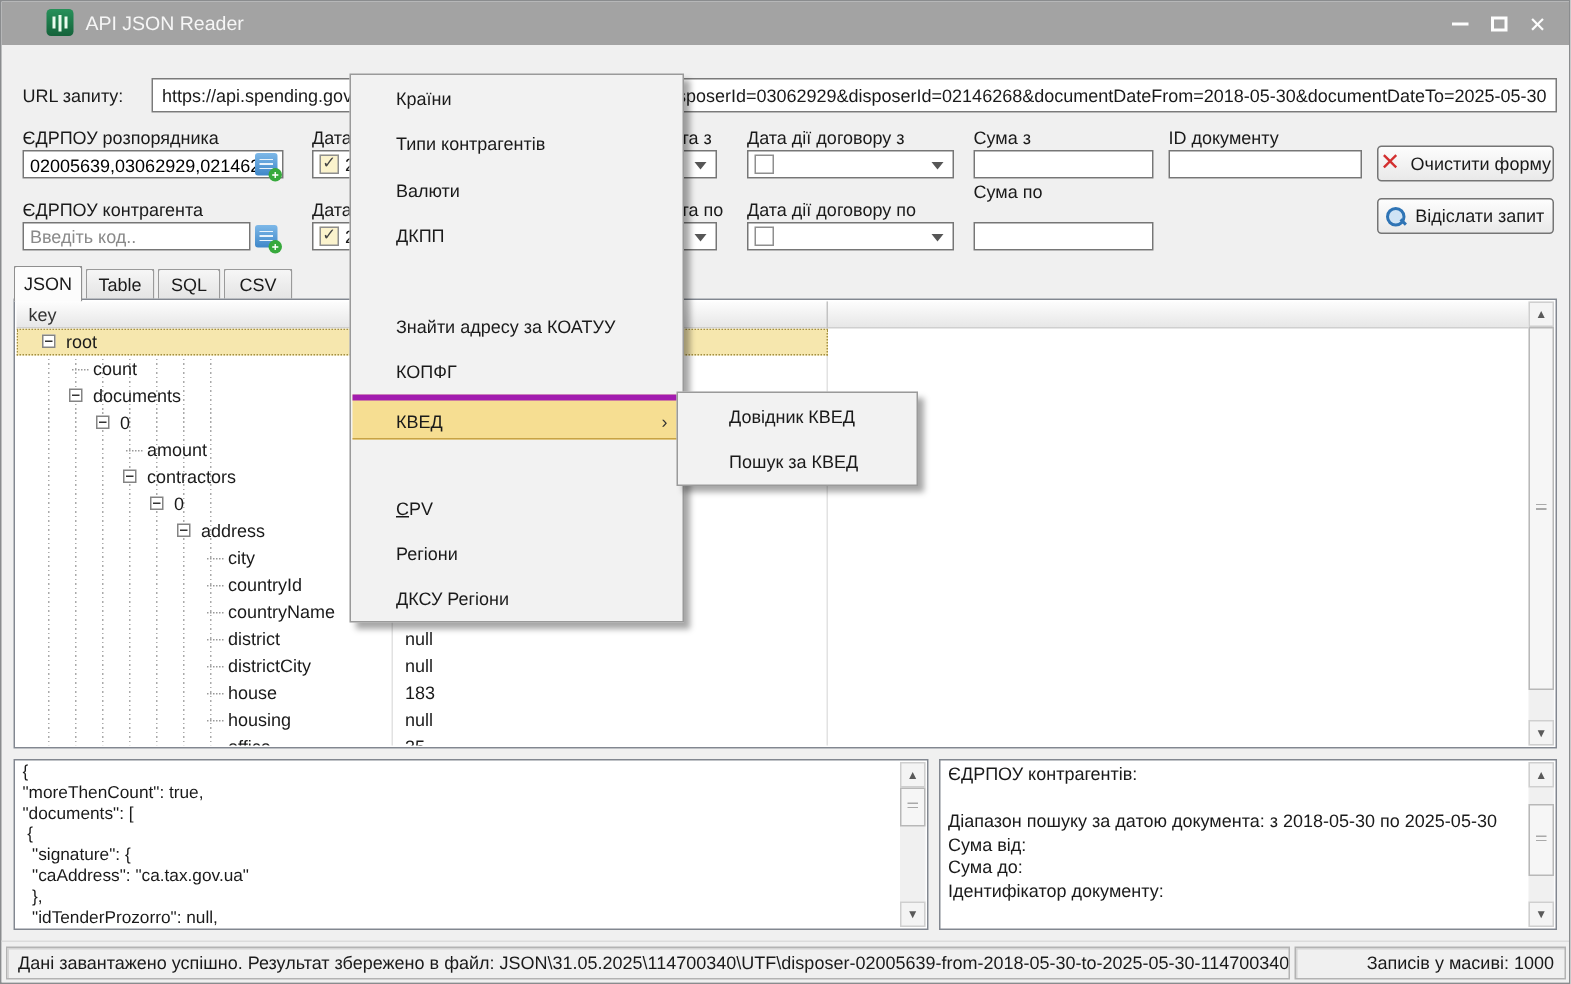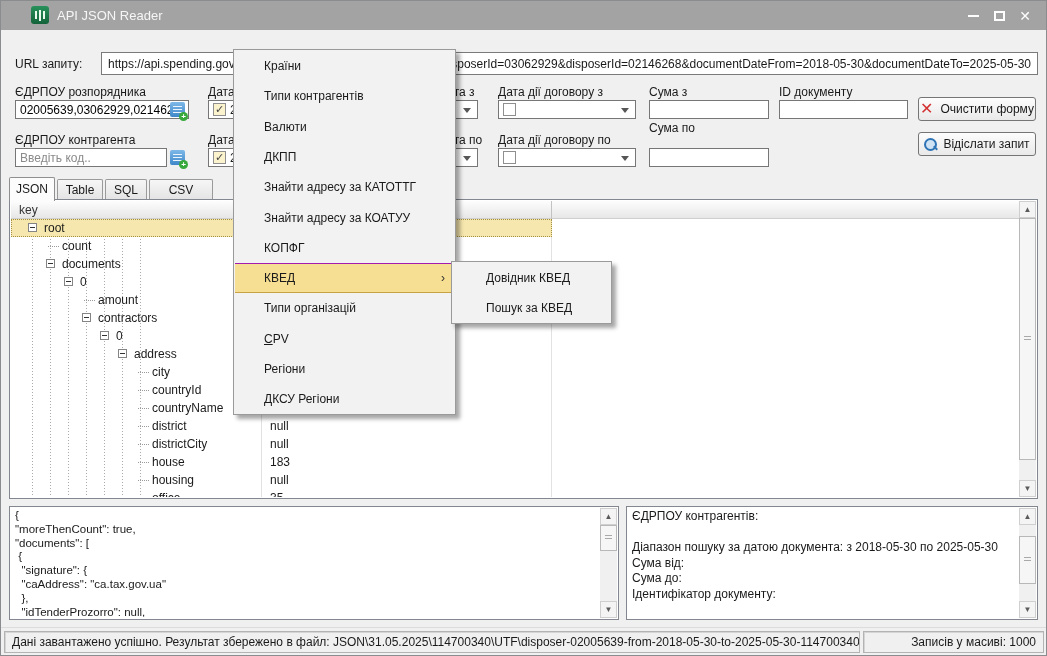--- a/index.html
+++ b/index.html
@@ -110,21 +110,21 @@
   .statusbar { position:absolute; left:0; bottom:0; width:100%; height:28px; background:#f0f0f0;
                border-top:1px solid #dcdcdc; }
   .status-cell { position:absolute; top:3px; height:22px; line-height:20px; border:1px solid #b3b3b3;
                  box-shadow:inset 1px 1px 0 rgba(130,130,130,.25); padding:0 7px; white-space:nowrap;
                  overflow:hidden; }
 
   
   .dmenu { position:absolute; left:232px; top:48px; width:223px; height:366px; background:#f2f2f2;
            border:1px solid #9a9a9a; box-shadow:4px 4px 4px rgba(0,0,0,.35); z-index:50; }
   .mitem { position:absolute; left:1px; right:1px; height:30px; line-height:30px; padding-left:29px; }
-  .mitem.hl { background:#f6de92; border-top:1px solid #a21caf; border-bottom:1px solid #c8a345;
+  .mitem.hl { background:#f6de92; border-top:4px solid #a21caf; border-bottom:1px solid #c8a345;
               line-height:28px; }
   .mitem .sub-arrow { position:absolute; right:9px; top:0; font-size:12px; color:#333; }
   .submenu { position:absolute; left:450px; top:260px; width:161px; height:63px; background:#f2f2f2;
              border:1px solid #9a9a9a; box-shadow:4px 4px 4px rgba(0,0,0,.35); z-index:51; }
   .smitem { position:absolute; left:1px; right:1px; height:30px; line-height:30px; padding-left:33px; }
 </style>
 </head>
 <body>
 
 <div class="window">
@@ -209,21 +209,21 @@
   <input class="tinput" style="left: 648px; top: 147px; width: 120px;">
   <div class="btn" style="left:917px;top:131px">
     <span class="search-icon"></span>
     <span>Відіслати запит</span>
   </div>
 
   <div id="tabbar">
       <div class="tab active" style="left: 8px; width: 46px;">JSON</div>
       <div class="tab" style="left: 56px; width: 46px;">Table</div>
       <div class="tab" style="left: 104px; width: 42px;">SQL</div>
-      <div class="tab" style="left: 148px; width: 64px;">CSV</div>
+      <div class="tab" style="left: 148px; width: 46px;">CSV</div>
     </div>
 
   <div class="tree-panel">
     <div class="col-sep" style="left:251px"></div>
     <div class="col-sep" style="left:541px"></div>
     <div class="tree-header">
       <span>key</span>
     </div>
     <div class="col-sep h" style="left:251px"></div>
     <div class="col-sep h" style="left:541px"></div>
@@ -348,25 +348,23 @@
   <div class="statusbar">
     <div class="status-cell" style="left:3px;width:856px">Дані завантажено успішно. Результат збережено в файл: JSON\31.05.2025\114700340\UTF\disposer-02005639-from-2018-05-30-to-2025-05-30-114700340(P).</div>
     <div class="status-cell" style="left:862px;width:181px;text-align:right">Записів у масиві: 1000</div>
   </div>
 
   <div class="dmenu" id="dmenu">
       <div class="mitem" style="top: 1px;"><span>Країни</span></div>
       <div class="mitem" style="top: 31.3px;"><span>Типи контрагентів</span></div>
       <div class="mitem" style="top: 61.6px;"><span>Валюти</span></div>
       <div class="mitem" style="top: 91.9px;"><span>ДКПП</span></div>
-      <div class="mitem" style="top: 122.2px;"><span>Знайти адресу за КАТОТТГ</span></div>
       <div class="mitem" style="top: 152.5px;"><span>Знайти адресу за КОАТУУ</span></div>
       <div class="mitem" style="top: 182.8px;"><span>КОПФГ</span></div>
       <div class="mitem hl" style="top: 213.1px;"><span>КВЕД</span><span class="sub-arrow">›</span></div>
-      <div class="mitem" style="top: 243.4px;"><span>Типи організацій</span></div>
       <div class="mitem" style="top: 273.7px;"><span><u>C</u>PV</span></div>
       <div class="mitem" style="top: 304px;"><span>Регіони</span></div>
       <div class="mitem" style="top: 334.3px;"><span>ДКСУ Регіони</span></div>
     </div>
   <div class="submenu" id="submenu">
       <div class="smitem" style="top: 1px;">Довідник КВЕД</div>
       <div class="smitem" style="top: 31px;">Пошук за КВЕД</div>
     </div>
 
 </div>

